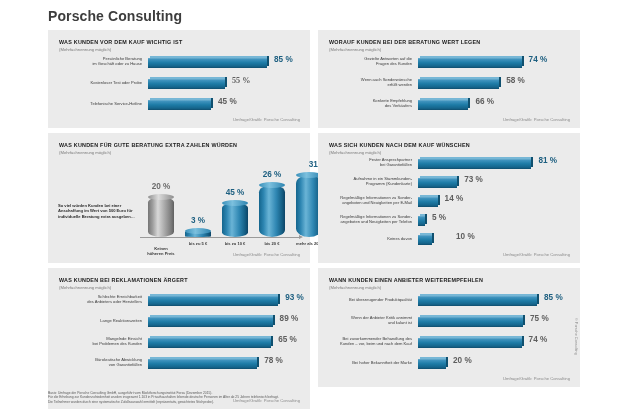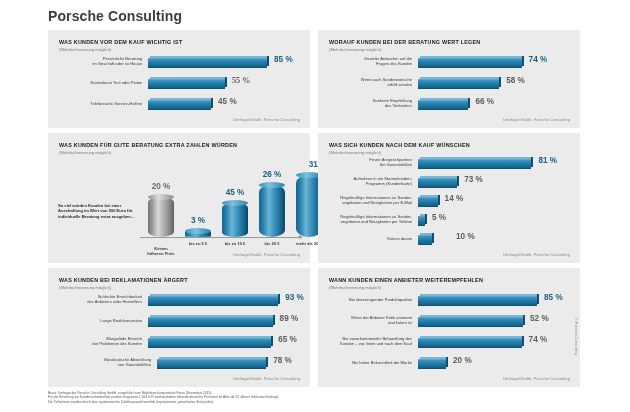--- a/index.html
+++ b/index.html
@@ -44,21 +44,21 @@
 
   
   .panel {
     position: absolute;
     background: #ebebeb;
   }
   .p-tl { left: 48px;  top: 30px;  width: 262px; height: 98px; }
   .p-tr { left: 318px; top: 30px;  width: 262px; height: 98px; }
   .p-ml { left: 48px;  top: 133px; width: 262px; height: 130px; }
   .p-mr { left: 318px; top: 133px; width: 262px; height: 130px; }
-  .p-bl { left: 48px;  top: 268px; width: 262px; height: 119px; padding-left: 12px; }
+  .p-bl { left: 48px;  top: 268px; width: 262px; height: 141px; padding-left: 12px; }
   .p-br { left: 318px; top: 268px; width: 262px; height: 119px; }
 
   .panel-title {
     position: absolute;
     left: 11px; top: 9px;
     font-size: 5.4px;
     font-weight: bold;
     color: #1a1a1a;
     letter-spacing: .25px;
   }
@@ -414,21 +414,21 @@
           </div>
           <div class="bar-value" style="left: 231.6px;">89 %</div>
         </div>
         <div class="bar-row" style="top: 68px;">
           <div class="bar-label">Mangelnde Einsicht<br>bei Problemen des Kunden</div>
           <div class="bar-wrap" style="width: 123.2px;">
             <div class="bar3d" style="width: 123.2px;"></div>
           </div>
           <div class="bar-value" style="left: 230.2px;">65 %</div>
         </div>
-        <div class="bar-row" style="top: 89px; margin-left: 9px;">
+        <div class="bar-row" style="top: 89px;">
           <div class="bar-label">Bürokratische Abwicklung<br>von Garantiefällen</div>
           <div class="bar-wrap" style="width: 109.2px;">
             <div class="bar3d" style="width: 109.2px;"></div>
           </div>
           <div class="bar-value" style="left: 216.2px;">78 %</div>
         </div>
       </div>
     <div class="panel-source">Umfrage/Grafik: Porsche Consulting</div>
   </div>
 
@@ -441,21 +441,21 @@
           <div class="bar-wrap" style="width: 119px;">
             <div class="bar3d" style="width: 119px;"></div>
           </div>
           <div class="bar-value dark" style="left: 226px;">85 %</div>
         </div>
         <div class="bar-row" style="top: 47px;">
           <div class="bar-label">Wenn der Anbieter Kritik annimmt<br>und kulant ist</div>
           <div class="bar-wrap" style="width: 105px;">
             <div class="bar3d" style="width: 105px;"></div>
           </div>
-          <div class="bar-value" style="left: 212px;">52 %</div>
+          <div class="bar-value" style="left: 212px;">75 %</div>
         </div>
         <div class="bar-row" style="top: 68px;">
           <div class="bar-label">Bei zuvorkommender Behandlung des<br>Kunden – vor, beim und nach dem Kauf</div>
           <div class="bar-wrap" style="width: 103.6px;">
             <div class="bar3d" style="width: 103.6px;"></div>
           </div>
           <div class="bar-value" style="left: 210.6px;">74 %</div>
         </div>
         <div class="bar-row" style="top: 89px;">
           <div class="bar-label" style="top: 3px;">Bei hoher Bekanntheit der Marke</div>

